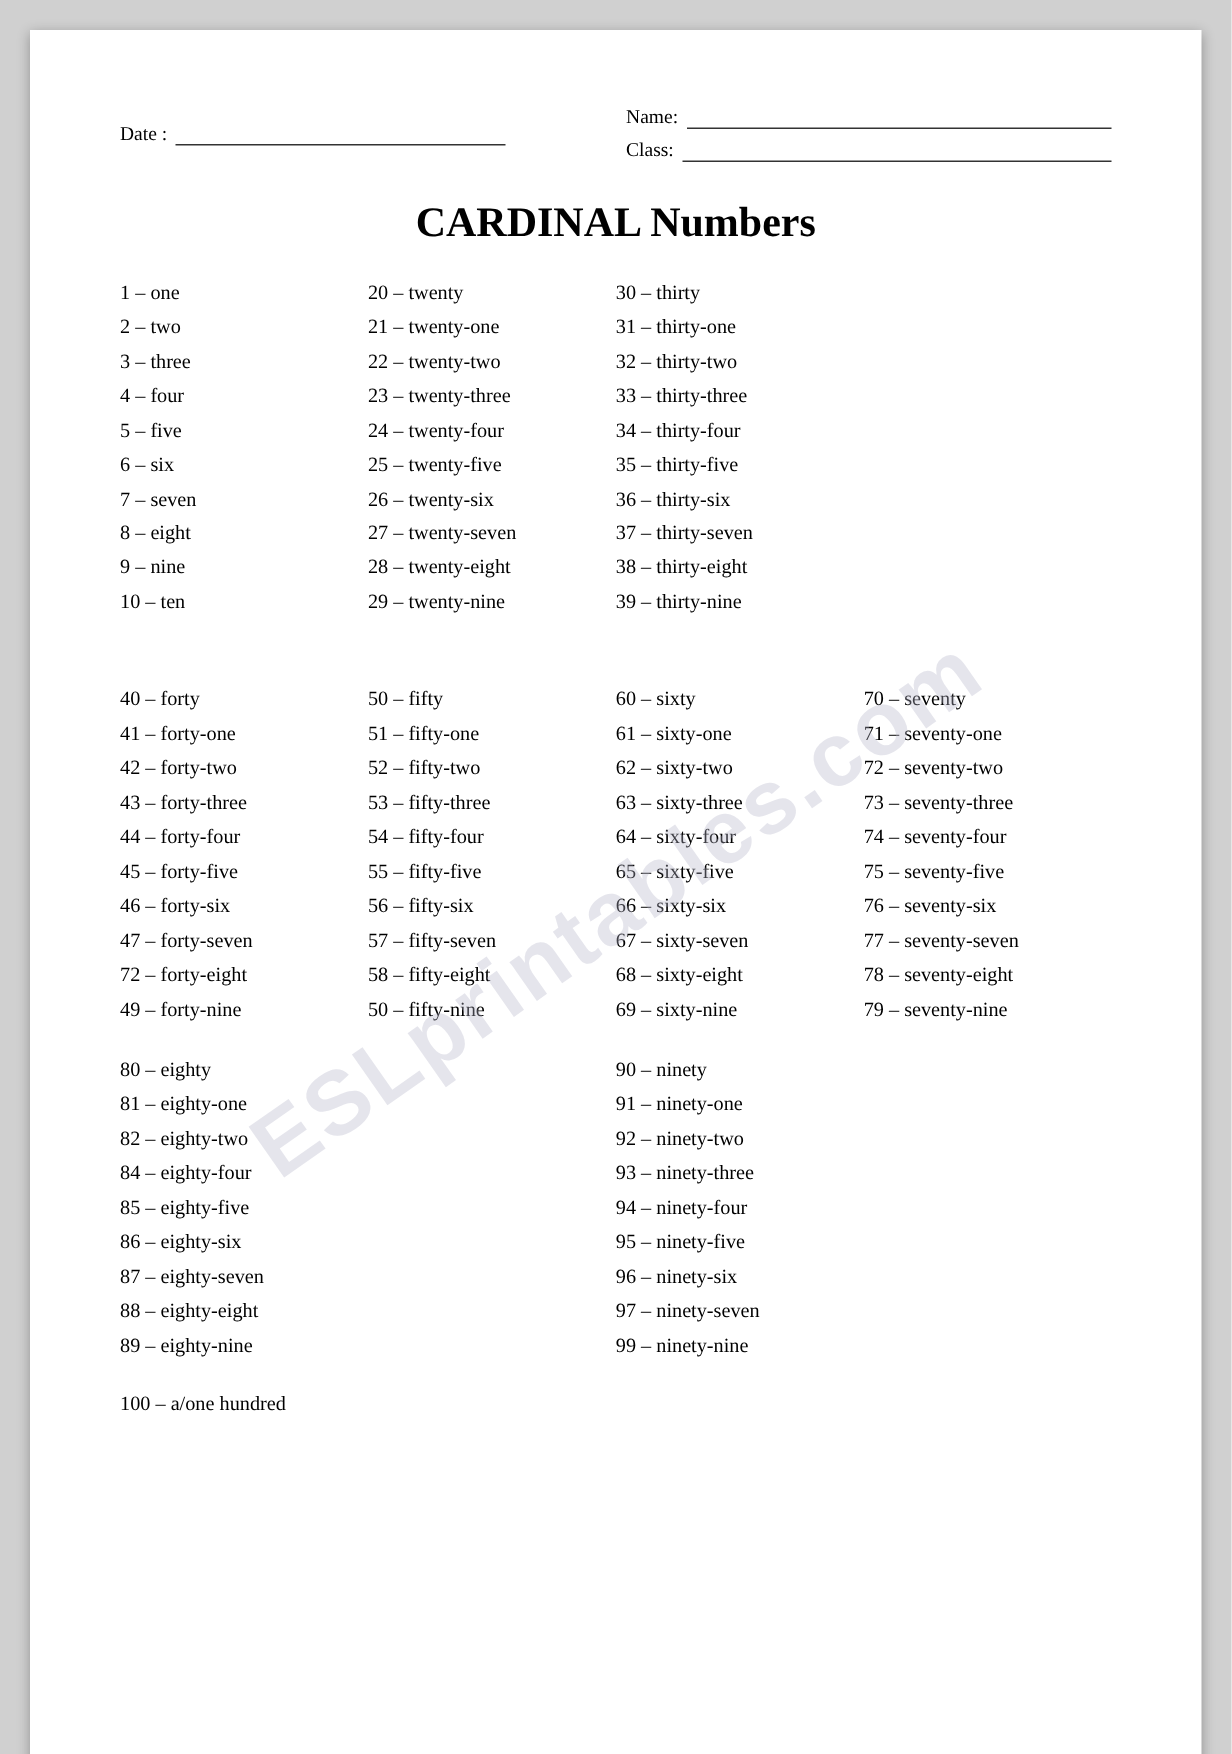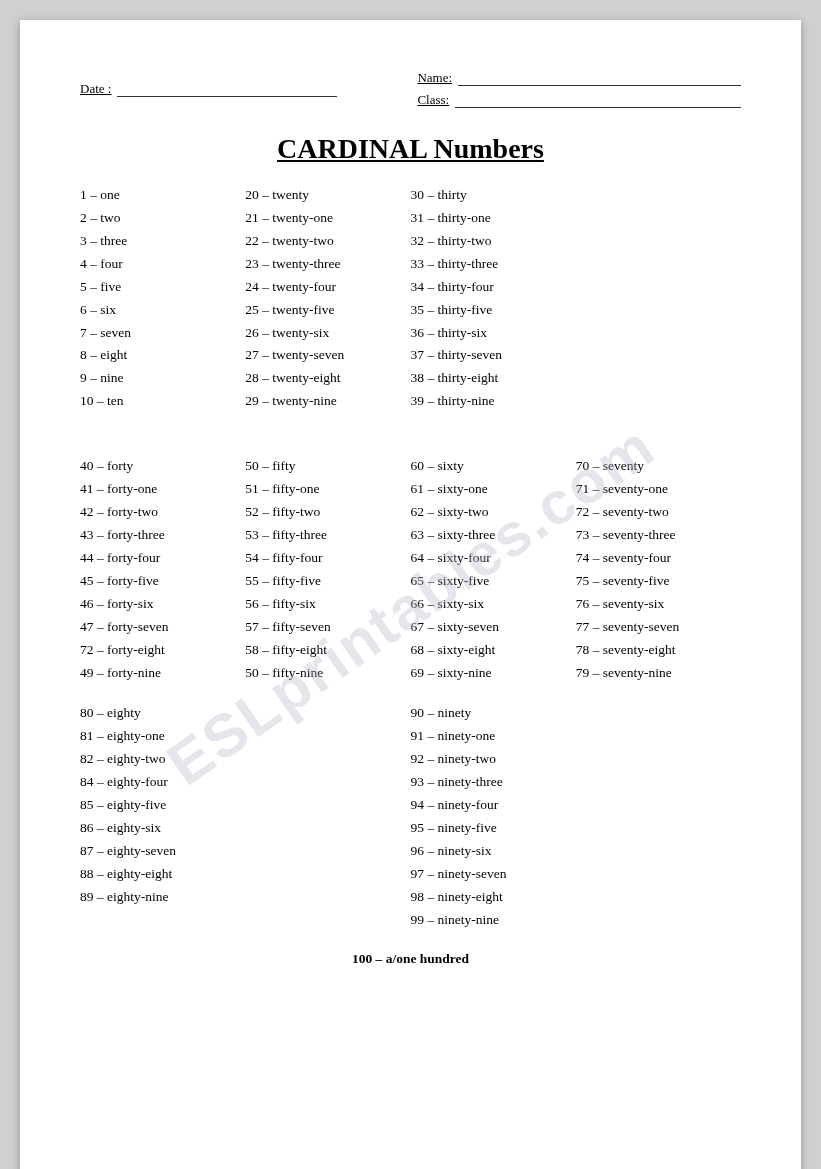--- a/index.html
+++ b/index.html
@@ -18,21 +18,20 @@
       min-height: 1169px;
       padding: 50px 60px;
       position: relative;
       box-shadow: 0 2px 8px rgba(0,0,0,0.3);
     }
     .header-fields {
       display: flex;
       justify-content: space-between;
       margin-bottom: 8px;
       font-size: 13px;
-      text-decoration: underline;
     }
     .header-left {
       display: flex;
       align-items: center;
       gap: 6px;
     }
     .header-right {
       display: flex;
       flex-direction: column;
       gap: 6px;
@@ -51,21 +50,20 @@
     }
     .field-line-date {
       border-bottom: 1px solid #333;
       width: 220px;
       height: 16px;
     }
     .title {
       text-align: center;
       font-size: 28px;
       font-weight: bold;
-      text-decoration: underline;
       margin: 25px 0 20px 0;
       font-family: 'Times New Roman', Times, serif;
     }
     .numbers-grid {
       display: grid;
       grid-template-columns: repeat(4, 1fr);
       gap: 0;
       margin-bottom: 20px;
     }
     .col {
@@ -99,25 +97,23 @@
       letter-spacing: 2px;
       z-index: 10;
     }
     .bottom-section {
       display: grid;
       grid-template-columns: 1fr 1fr;
       gap: 0;
       margin-top: 10px;
     }
     .hundred {
-      text-align: center;
       margin-top: 20px;
       font-size: 13.5px;
       font-family: 'Times New Roman', Times, serif;
-      font-weight: bold;
     }
   </style>
 </head>
 <body>
 
 <div class="page">
 
   <div class="watermark">ESLprintables.com</div>
 
   <div class="header-fields">
@@ -243,20 +239,19 @@
       </div>
     <div class="col" id="col2c">
         <div class="num-item">90 – ninety</div>
         <div class="num-item">91 – ninety-one</div>
         <div class="num-item">92 – ninety-two</div>
         <div class="num-item">93 – ninety-three</div>
         <div class="num-item">94 – ninety-four</div>
         <div class="num-item">95 – ninety-five</div>
         <div class="num-item">96 – ninety-six</div>
         <div class="num-item">97 – ninety-seven</div>
-        <div class="num-item">98 – ninety-eight</div>
         <div class="num-item">99 – ninety-nine</div>
       </div>
   </div>
 
   <div class="hundred">100 – a/one hundred</div>
 
 </div>
 
 </body></html>

